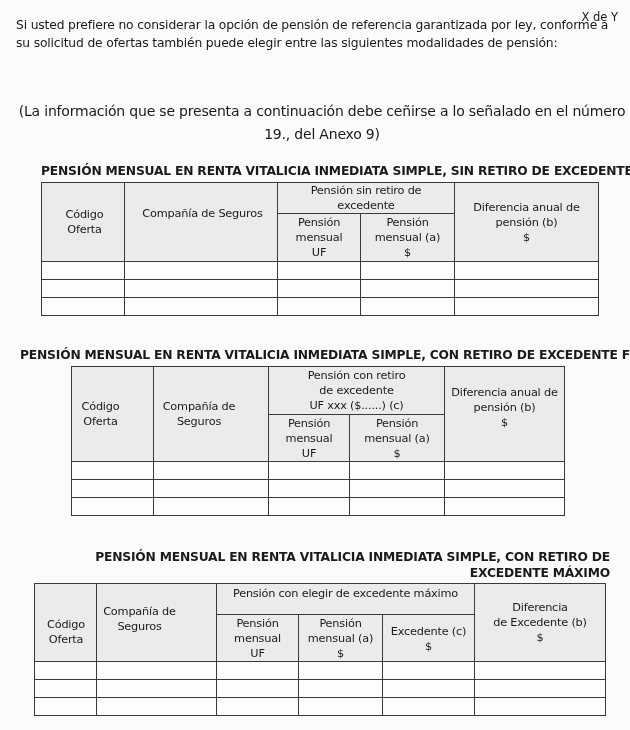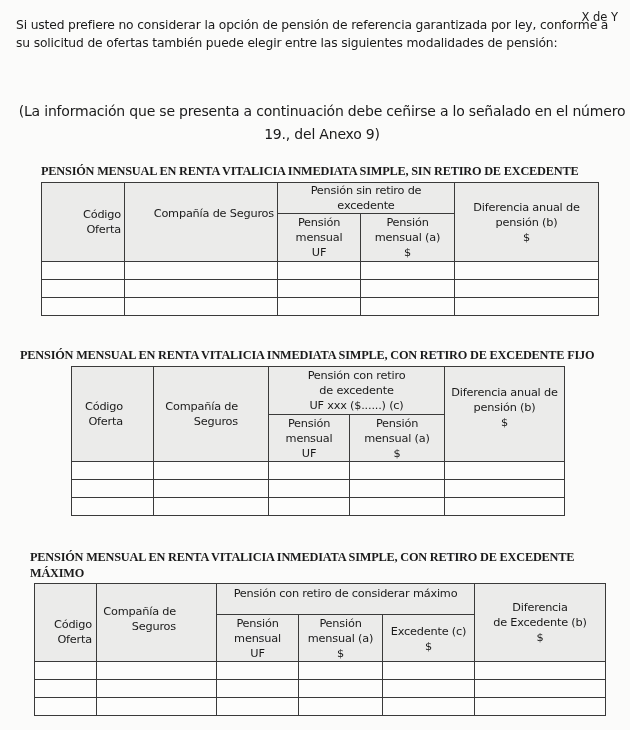--- a/index.html
+++ b/index.html
@@ -6,25 +6,25 @@
   body {
     width:630px; height:730px; position:relative; overflow:hidden;
     background:#fbfbfa;
     font-family:"DejaVu Sans", "Liberation Sans", sans-serif;
     color:#1a1a1a;
   }
   .abs { position:absolute; }
   #page-num { right:12px; top:10px; font-size:11.5px; }
   #intro { left:16px; top:16px; width:606px; font-size:12.3px; line-height:18px; letter-spacing:-0.15px; }
   #note { left:7px; top:100px; width:630px; text-align:center; font-size:14px; line-height:23px; letter-spacing:-0.2px; }
-  .ttitle { font-weight:bold; font-size:12.3px; letter-spacing:-0.2px; white-space:nowrap; text-align:left;font-family:Liberation Serif, serif; }
+  .ttitle { font-weight:bold; font-size:12.3px; letter-spacing:-0.2px; white-space:nowrap; text-align:right; }
   table { position:absolute; border-collapse:collapse; table-layout:fixed; font-size:11.3px; letter-spacing:-0.2px; }
   td, th { border:1px solid #3a3a3a; padding:0 3px; font-weight:normal; vertical-align:middle; line-height:15px; }
   th { background:#ebebea;margin-top:16px; }
-  th.l { text-align:right; }
+  th.l { text-align:center; }
   th.c { text-align:center; }
   b { font-weight:normal; }
   td { background:#fdfdfc; }
 </style>
 </head>
 <body>
 
 <div id="page-num" class="abs">X de Y</div>
 <div id="intro" class="abs">Si usted prefiere no considerar la opción de pensión de referencia garantizada por ley, conforme a su solicitud de ofertas también puede elegir entre las siguientes modalidades de pensión:</div>
 <div id="note" class="abs">(La información que se presenta a continuación debe ceñirse a lo señalado en el número 19., del Anexo 9)</div>
@@ -138,21 +138,21 @@
       <col style="width:120px">
       <col style="width:82px">
       <col style="width:84px">
       <col style="width:92px">
       <col style="width:131px">
     </colgroup>
   <tbody>
       <tr style="height:31px">
     <th class="l" rowspan="2" style="padding:18px 4px 0 5px">Código Oferta</th>
     <th class="l" rowspan="2" style="padding:0 40px 8px 6px">Compañía de Seguros</th>
-    <th class="c" colspan="3" style="vertical-align:top;padding-top:2px">Pensión con retiro de considerar máximo</th>
+    <th class="c" colspan="3" style="vertical-align:top;padding-top:2px">Pensión con elegir de excedente máximo</th>
     <th class="c" rowspan="2" style="padding:0 4px">
       <span>Diferencia</span><br><span>de Excedente (b)</span><br><span>$</span>
     </th>
   </tr>
   <tr style="height:47px">
     <th class="c">
       <span>Pensión</span><br><b>mensual</b><br><span>UF</span>
     </th>
     <th class="c">
       <span>Pensión</span><br><b>mensual</b><span> (a)</span><br><span>$</span>

